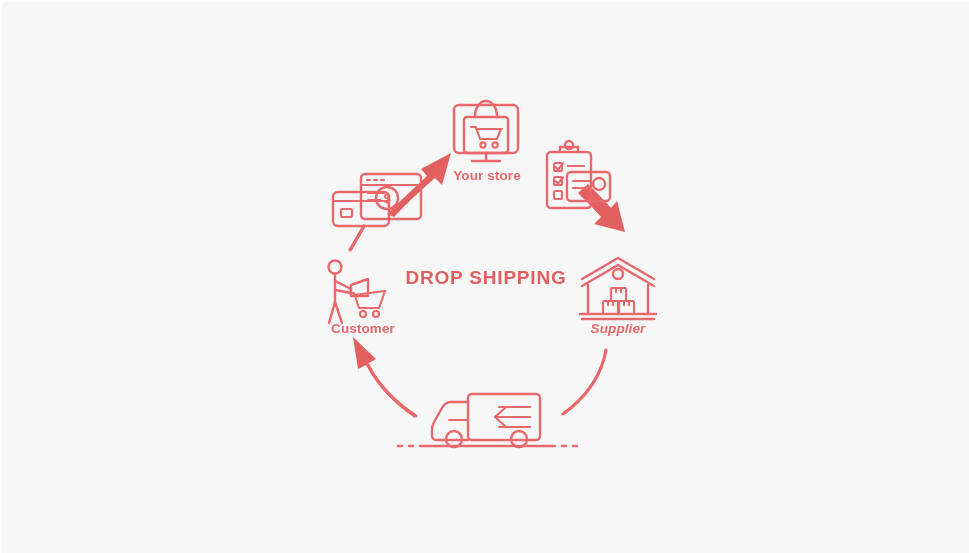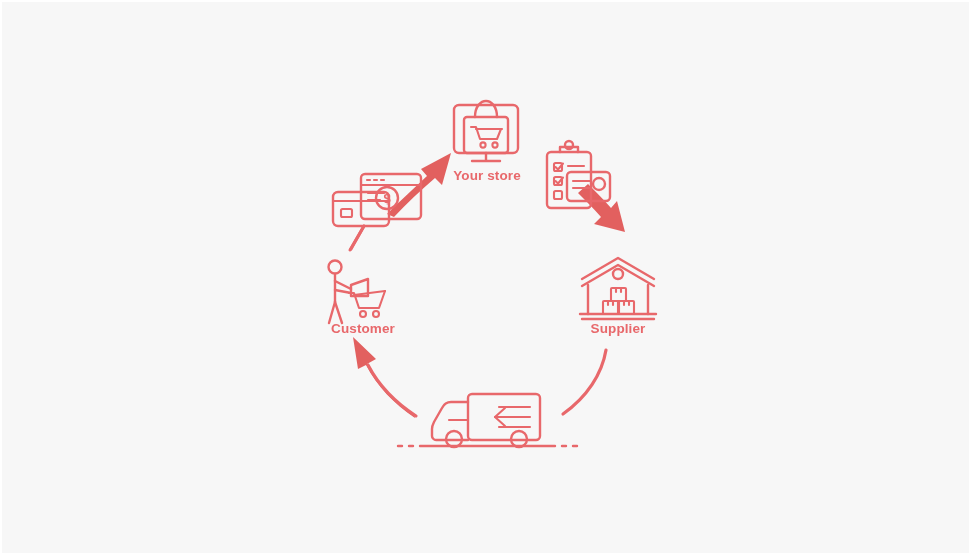--- a/index.html
+++ b/index.html
@@ -203,20 +203,21 @@
 
       <rect class="ln" x="331" y="190" width="56" height="34" rx="5" fill="#f7f7f7"></rect>
       <path class="ln-th" d="M 331,199 L 387,199"></path>
       <rect class="ln-th" x="339" y="207" width="11" height="8" rx="1.5"></rect>
 
       <path class="ln" style="stroke-width:3" d="M 362,224 L 349,247"></path>
     </g>
 
   </svg>
 
+  <div id="center-title">DROP SHIPPING</div>
 
   <div class="node-label" style="left:485px; top:166px;">Your store</div>
 
-  <div class="node-label" style="left:616px; top:319px;">Supplier</div>
+  <div class="node-label" style="left:616px; top:319px;font-style:italic;">Supplier</div>
 
   <div class="node-label" style="left:361px; top:319px;">Customer</div>
 
 </div>
 
 </body></html>

